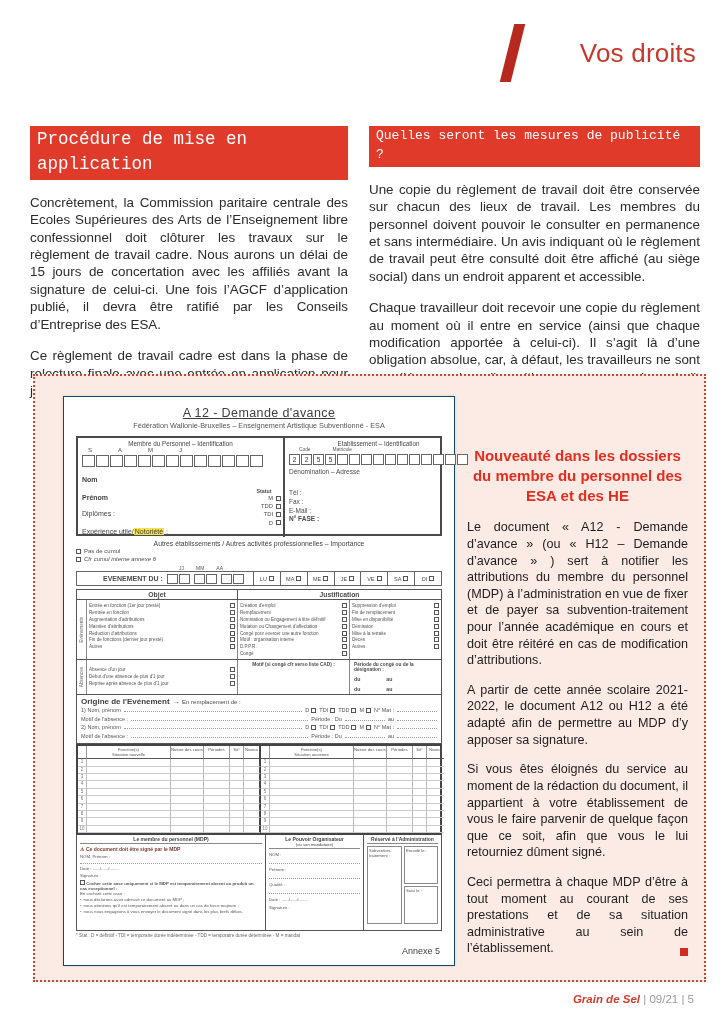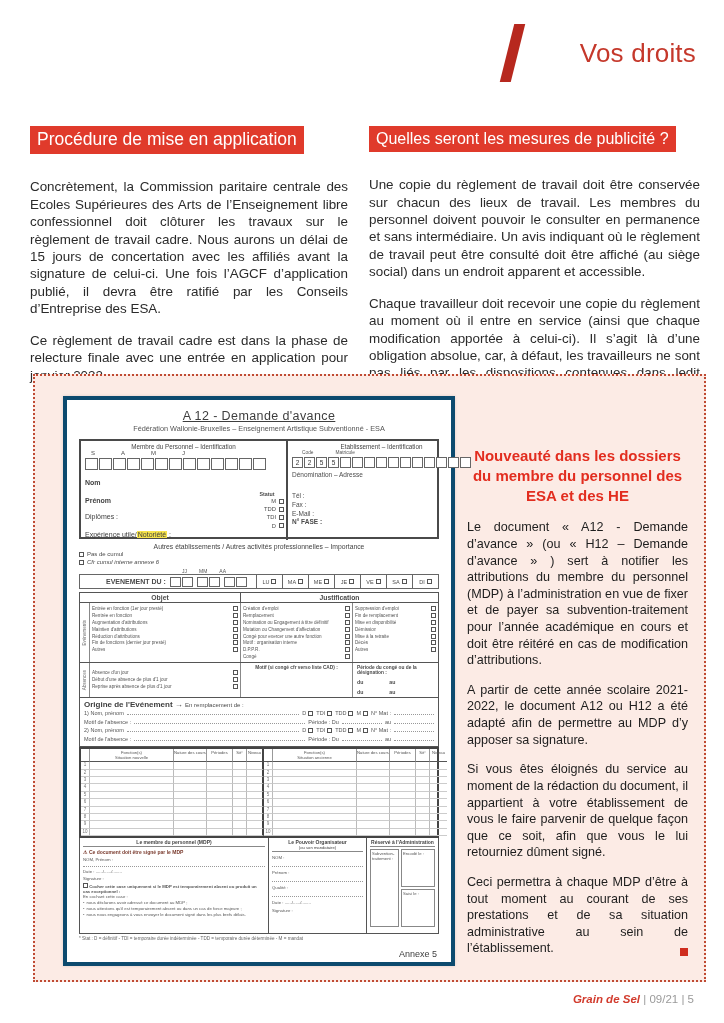--- a/index.html
+++ b/index.html
@@ -8,38 +8,38 @@
 
   
   .vosdroits { position:absolute; top:24px; right:28px; display:flex; align-items:center;gap:48px; }
   .slash { width:11px; height:58px; background:#b7281e; transform:skewX(-14deg); margin-right:14px; }
   .vd-title { font-size:26px; color:#c5382b; letter-spacing:0.2px; }
 
   
   .columns { position:absolute; top:126px; left:30px; width:670px; display:flex; gap:21px; }
   .col-left { width:318px; }
   .col-right { flex:1; }
-  .bar-heading { margin-bottom:24px; }
+  .bar-heading { margin-bottom:14px;font-family:Liberation Mono, monospace; }
   .bar-heading .bar { display:inline-block; background:#e03a2b; color:#fff; font-size:17.5px; line-height:1.45; padding:1px 7px 2px 7px; }
-  .col-right .bar-heading .bar { font-size:16px; }
+  .col-right .bar-heading .bar { font-size:13px; }
   .body-p { font-size:13.4px; line-height:1.30; text-align:justify; color:#2b2b2b; margin-bottom:14px; }
   .end-mark { display:block; width:8px; height:8px; background:#cf2d1f; margin-left:auto; margin-top:2px; }
   .end-mark.inline { display:inline-block; float:right; margin-top:8px; }
 
   
   .feature-box { position:absolute; left:33px; top:374px; width:673px; height:608px;
     background:#fcebe5; border:2px dotted #bf4a33; display:flex; gap:12px; padding:20px 10px 0 28px; }
 
   
   .fb-sidebar { flex:1; padding-top:50px; padding-right:6px; }
   .fb-heading { color:#e22d1f; font-weight:bold; font-size:15px; line-height:1.32; text-align:center; margin-bottom:14px; }
   .fb-p { font-size:12.6px; line-height:1.32; text-align:justify; color:#1e1e1e; margin-bottom:13px; }
 
   
-  .sheet { width:392px; height:570px; background:#fff; border:4px solid #0c4a6e; box-shadow:0 0 3px rgba(0,0,0,0.12);
+  .sheet { width:392px; height:570px; background:#fff; border:1px solid #0c4a6e; box-shadow:0 0 3px rgba(0,0,0,0.12);
     padding:9px 12px 0 12px; color:#4b4b4b; flex:none; }
   .f-title { text-align:center; font-size:12.5px; color:#3e3e3e; text-decoration:underline; letter-spacing:0.4px; }
   .f-subtitle { text-align:center; font-size:7.3px; margin-top:1px; margin-bottom:6px; color:#555; }
 
   .idwrap { display:grid; grid-template-columns: 205px 1fr; border:2px solid #4a4a4a; height:100px; }
   .id-left { padding:2px 4px; position:relative; }
   .id-right { border-left:2px solid #4a4a4a; padding:2px 4px; display:flex; flex-direction:column; }
   .sec-head { text-align:center; font-size:6.3px; color:#444; }
   .letters-row { display:flex; gap:26px; padding-left:6px; font-size:6px; height:7px; }
   .boxrow { display:flex; gap:1px; margin-top:1px; }

